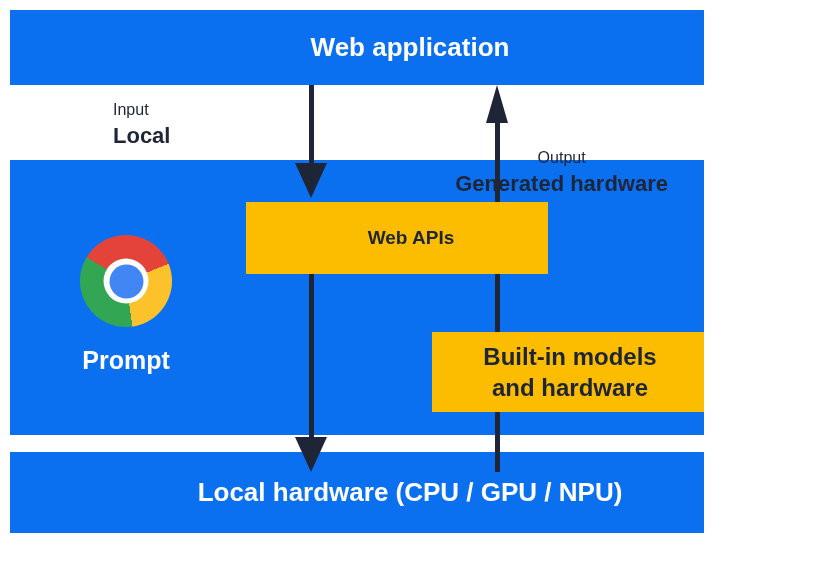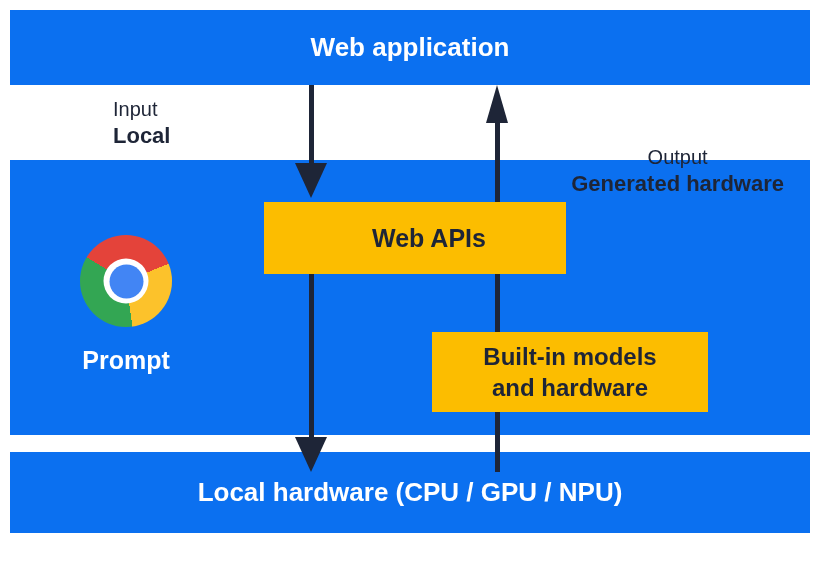--- a/index.html
+++ b/index.html
@@ -2,54 +2,54 @@
 <html style="--blue: #0b70f0; --yellow: #fcbd00; --navy: #1e2537; --white: #ffffff; --chrome-red: #e4433a; --chrome-yellow: #fcc22b; --chrome-green: #33a653; --chrome-blue: #4285f4;"><head>
 <meta charset="utf-8">
 <style>
   :root{
     --blue:#0b70f0; --yellow:#fcbd00; --navy:#1e2537; --white:#ffffff;
     --chrome-red:#e4433a; --chrome-yellow:#fcc22b; --chrome-green:#33a653; --chrome-blue:#4285f4;
   }
   *{margin:0;padding:0;box-sizing:border-box;}
   html,body{background:#fff;}
   .canvas{
-    position:relative;width:820px;height:566px;background:var(--white);
+    position:relative;width:704px;height:566px;background:var(--white);
     font-family:"Liberation Sans",sans-serif;overflow:hidden;
   }
   
   .bar{position:absolute;left:10px;width:800px;background:var(--blue);
        display:flex;align-items:center;justify-content:center;
        color:var(--white);font-weight:bold;font-size:26px;z-index:1;}
   .bar-top{top:10px;height:75px;}
   .bar-bottom{top:452px;height:81px;}
   .section-mid{position:absolute;left:10px;top:160px;width:800px;height:275px;background:var(--blue);z-index:1;}
 
   
   .flow-label{position:absolute;top:97px;color:var(--navy);z-index:2;}
-  .flow-label .t1{font-size:20px;line-height:25px;}
+  .flow-label .t1{font-size:16px;line-height:25px;}
   .flow-label .t2{font-size:22px;font-weight:bold;line-height:28px;}
   .label-input{left:113px;text-align:left;}
   .label-output{right:36px;text-align:center;margin-top:48px;}
 
   
   .arrow-line{position:absolute;width:5px;background:var(--navy);z-index:2;}
   .down-line-1{left:309px;top:85px;height:80px;}
   .down-line-2{left:309px;top:274px;height:164px;}
   .up-line{left:495px;top:120px;height:352px;}
   .head{position:absolute;width:0;height:0;z-index:2;}
   .head-down{border-left:16px solid transparent;border-right:16px solid transparent;border-top:35px solid var(--navy);}
   .down-head-1{left:295px;top:163px;}
   .down-head-2{left:295px;top:437px;}
   .head-up{border-left:11px solid transparent;border-right:11px solid transparent;border-bottom:38px solid var(--navy);}
   .up-head{left:486px;top:85px;}
 
   
   .ybox{position:absolute;background:var(--yellow);color:var(--navy);font-weight:bold;
         display:flex;align-items:center;justify-content:center;text-align:center;z-index:3;}
-  .box-webapis{left:264px;top:202px;width:302px;height:72px;font-size:25px;padding-left:28px;}
+  .box-webapis{left:246px;top:202px;width:302px;height:72px;font-size:19px;padding-left:28px;}
   .box-builtin{left:432px;top:319px;width:276px;height:80px;font-size:24px;line-height:31px;margin-top:13px;}
 
   
   .chrome-logo{position:absolute;left:80px;top:235px;width:92px;height:92px;border-radius:50%;z-index:2;
     background:conic-gradient(var(--chrome-red) 0deg 68deg,
                               var(--chrome-yellow) 68deg 172deg,
                               var(--chrome-green) 172deg 301deg,
                               var(--chrome-red) 301deg 360deg);}
   .chrome-ring{position:absolute;left:50%;top:50%;transform:translate(-50%,-50%);
     width:45px;height:45px;border-radius:50%;background:var(--white);

